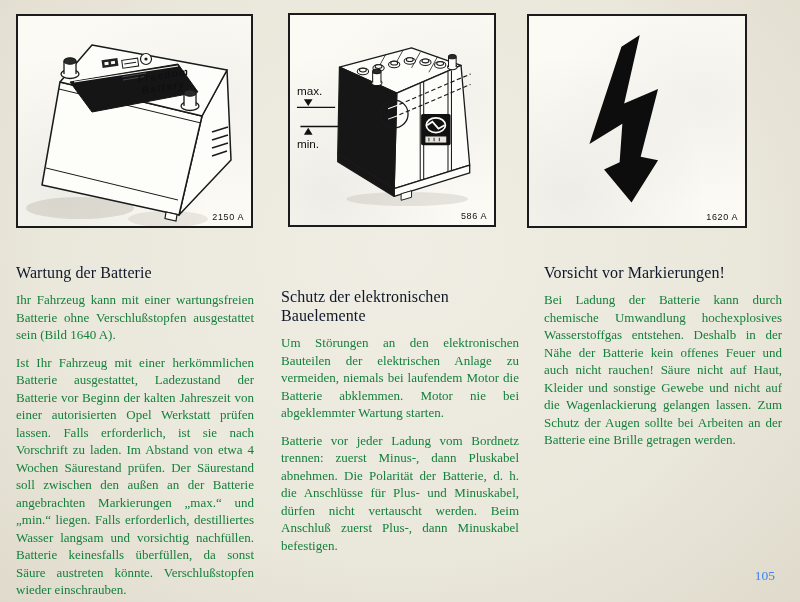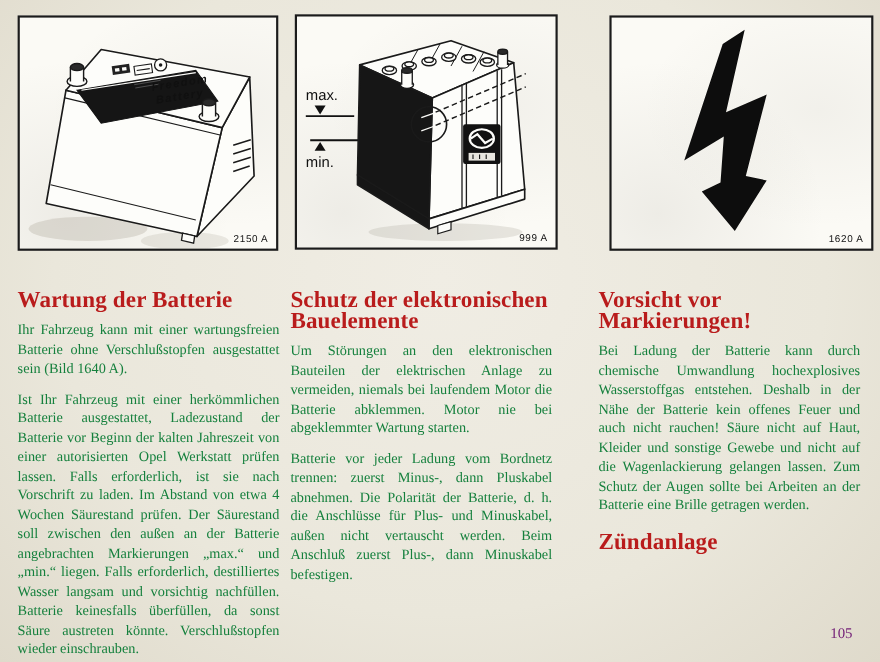--- a/index.html
+++ b/index.html
@@ -13,45 +13,45 @@
   
   .panel{
     position:absolute;top:14px;height:214px;box-sizing:border-box;
     background:
       radial-gradient(ellipse at 18% 85%, rgba(120,115,100,.10), rgba(0,0,0,0) 55%),
       radial-gradient(ellipse at 80% 40%, rgba(120,115,100,.07), rgba(0,0,0,0) 60%),
       #fbfaf5;
     border:2px solid #1b1b1b;
   }
   #panel-1{left:16px;width:237px;}
-  #panel-2{left:268px;width:239px;top:13px;}
-  #panel-3{left:554px;width:240px;}
+  #panel-2{left:288px;width:208px;top:13px;}
+  #panel-3{left:527px;width:220px;}
   .panel svg{display:block;width:100%;height:100%;}
   .fig-num{
     position:absolute;right:7px;bottom:4px;
     font:9px "Liberation Sans","DejaVu Sans",sans-serif;
     letter-spacing:.6px;color:#111;
   }
   
   .col{position:absolute;top:263px;width:238px;}
   #col-1{left:16px;}
-  #col-2{left:264px;}
+  #col-2{left:281px;margin-top:24px;}
   #col-3{left:544px;}
   .col h2{
-    font-size:21px;line-height:19px;font-weight:bold;
-    margin:0 0 9px 0;color:#b91c1c;letter-spacing:.1px;
+    font-size:16px;line-height:19px;font-weight:normal;
+    margin:0 0 9px 0;color:#0f172a;letter-spacing:.1px;
   }
   .col h2.follow{margin-top:15px;}
   .col p{
     font-size:13px;line-height:17.5px;text-align:justify;
     margin:0 0 10px 0;color:#15803d;
   }
   .page-num{
     position:absolute;top:568px;right:25px;
-    font-size:13.5px;color:#701a75;
+    font-size:13.5px;color:#3b82f6;
   }
   
   svg text{font-family:"Liberation Sans","DejaVu Sans",sans-serif;fill:#111;}
   text.gauge{font-size:13.5px;}
   text.brand{font-size:10px;font-weight:bold;font-style:italic;letter-spacing:1.4px;fill:#101010;}
 </style>
 </head>
 <body>
 
 <div class="sheet">
@@ -212,42 +212,41 @@
         <rect x="156" y="124" width="24" height="7" fill="#e8e6df"></rect>
         <g stroke="#111" stroke-width="1">
           <line x1="160" y1="125.5" x2="160" y2="129.5"></line>
           <line x1="166" y1="125.5" x2="166" y2="129.5"></line>
           <line x1="172" y1="125.5" x2="172" y2="129.5"></line>
         </g>
       </g>
 
       <polygon points="128,190 140,186.5 140,194 128,197.5" fill="#fdfdfa" stroke="#1a1a1a" stroke-width="1.1"></polygon>
     </svg>
-    <span class="fig-num">999 A</span>
+    <span class="fig-num">586 A</span>
   </figure>
 
   <figure class="panel" id="panel-3" style="margin:0">
     <svg viewBox="0 0 236 210">
       <polygon fill="#0d0d0d" points="101,24 121,11 104,86 141,70 122,144 141,148 112,194 82,158 99,150 102,108 66,130"></polygon>
     </svg>
     <span class="fig-num">1620 A</span>
   </figure>
 
   <section class="col" id="col-1">
     <h2>Wartung der Batterie</h2>
     <p>Ihr Fahrzeug kann mit einer wartungsfreien Batterie ohne Verschlußstopfen ausgestattet sein (Bild 1640 A).</p>
     <p>Ist Ihr Fahrzeug mit einer herkömmlichen Batterie ausgestattet, Ladezustand der Batterie vor Beginn der kalten Jahreszeit von einer autorisierten Opel Werkstatt prüfen lassen. Falls erforderlich, ist sie nach Vorschrift zu laden. Im Abstand von etwa 4 Wochen Säurestand prüfen. Der Säurestand soll zwischen den außen an der Batterie angebrachten Markierungen „max.“ und „min.“ liegen. Falls erforderlich, destilliertes Wasser langsam und vorsichtig nachfüllen. Batterie keinesfalls überfüllen, da sonst Säure austreten könnte. Verschlußstopfen wieder einschrauben.</p>
   </section>
 
   <section class="col" id="col-2">
     <h2>Schutz der elektronischen Bauelemente</h2>
     <p>Um Störungen an den elektronischen Bauteilen der elektrischen Anlage zu vermeiden, niemals bei laufendem Motor die Batterie abklemmen. Motor nie bei abgeklemmter Wartung starten.</p>
-    <p>Batterie vor jeder Ladung vom Bordnetz trennen: zuerst Minus-, dann Pluskabel abnehmen. Die Polarität der Batterie, d. h. die Anschlüsse für Plus- und Minuskabel, außen nicht vertauscht werden. Beim Anschluß zuerst Plus-, dann Minuskabel befestigen.</p>
+    <p>Batterie vor jeder Ladung vom Bordnetz trennen: zuerst Minus-, dann Pluskabel abnehmen. Die Polarität der Batterie, d. h. die Anschlüsse für Plus- und Minuskabel, dürfen nicht vertauscht werden. Beim Anschluß zuerst Plus-, dann Minuskabel befestigen.</p>
   </section>
 
   <section class="col" id="col-3">
     <h2>Vorsicht vor Markierungen!</h2>
     <p>Bei Ladung der Batterie kann durch chemische Umwandlung hochexplosives Wasserstoffgas entstehen. Deshalb in der Nähe der Batterie kein offenes Feuer und auch nicht rauchen! Säure nicht auf Haut, Kleider und sonstige Gewebe und nicht auf die Wagenlackierung gelangen lassen. Zum Schutz der Augen sollte bei Arbeiten an der Batterie eine Brille getragen werden.</p>
-    <h2 class="follow">Zündanlage</h2>
   </section>
 
   <div class="page-num">105</div>
 </div>
 
 </body></html>

